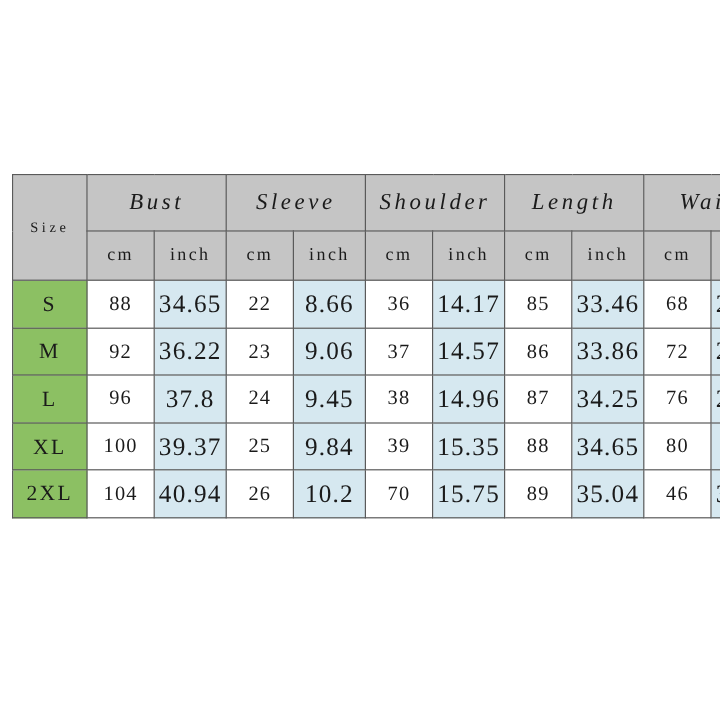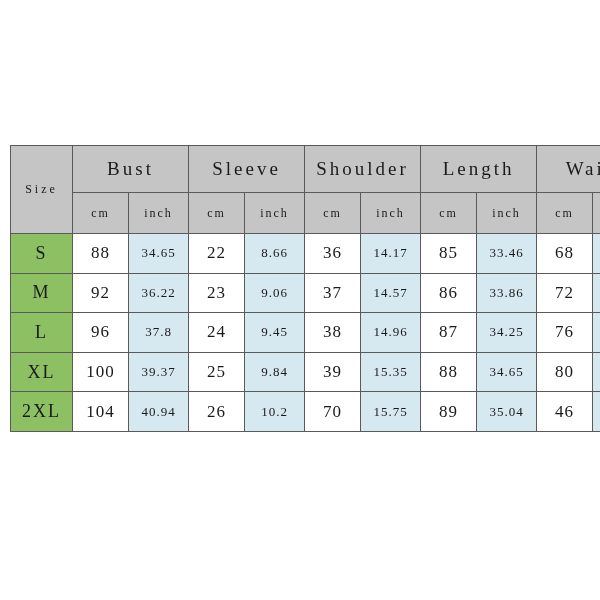--- a/index.html
+++ b/index.html
@@ -45,24 +45,25 @@
   th.hdr-size {
     background: #c5c5c5;
     letter-spacing: 2px;
     color: #141414;
   }
 
   th.hdr-group {
     font-size: 19px;
     letter-spacing: 3px;
     height: 46px;
+    font-style: italic;
   }
 
   th.hdr-unit {
-    font-size: 12px;
+    font-size: 15px;
     letter-spacing: 2px;
     height: 40px;
     margin-top: 46px;
   }
 
   th.hdr-size {
     font-size: 12px;
     letter-spacing: 3px;
   }
 
@@ -76,21 +77,21 @@
   }
 
   td.val-cm {
     background: #ffffff;
     font-size: 17px;
     letter-spacing: 1px;
   }
 
   td.val-inch {
     background: #d6e8f0;
-    font-size: 13px;
+    font-size: 21px;
     letter-spacing: 1px;
   }
 
   tr.data-row { height: 39px; }
 
   
   col.c-size  { width: 62px; }
   col.c-cm    { width: 56px; }
   col.c-inch  { width: 60px; }
 </style>

